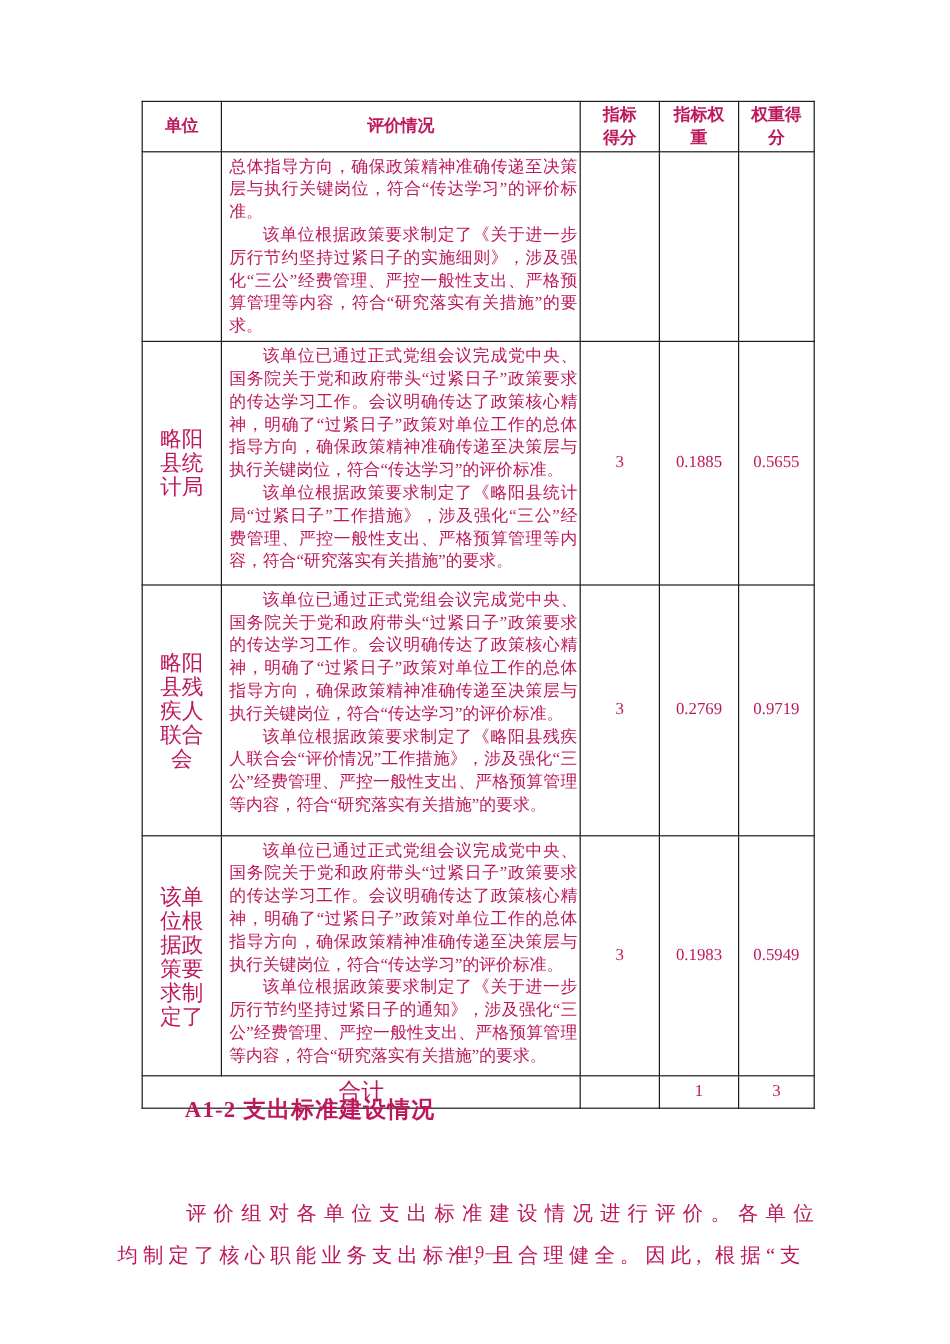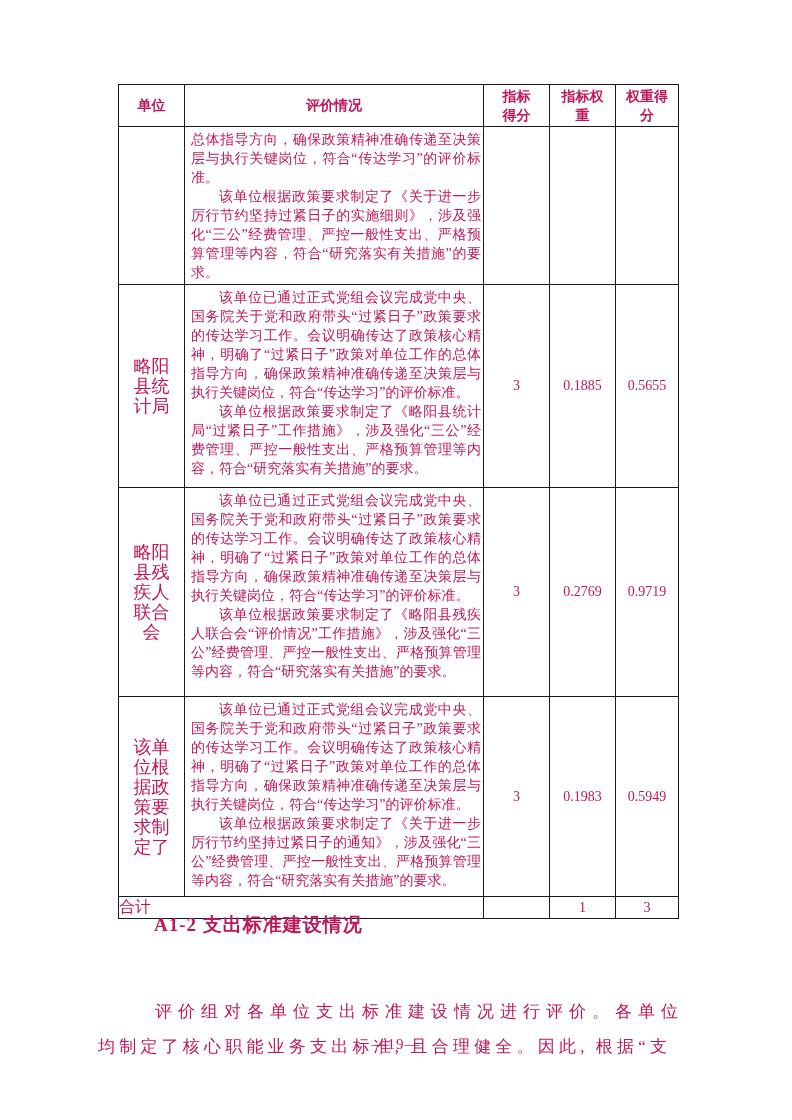--- a/index.html
+++ b/index.html
@@ -55,21 +55,21 @@
     text-align:center;
     vertical-align:middle;
     padding:0;
   }
   tr.row-cont{height:153px;}
   tr.row-tjj{height:203px;}
   tr.row-cjr{height:209px;}
   tr.row-jjc{height:200px;}
   tr.total-row{height:18px;}
   .total-label-cell{
-    font-size:16px;text-align:left;vertical-align:middle;padding:0;
+    font-size:19px;text-align:center;vertical-align:middle;padding:0;
   }
   
   .section-heading{
     position:absolute;left:154px;top:912px;
     margin:0;
     font-size:19px;
     font-weight:bold;
     letter-spacing:1px;
   }
   .body-para{

